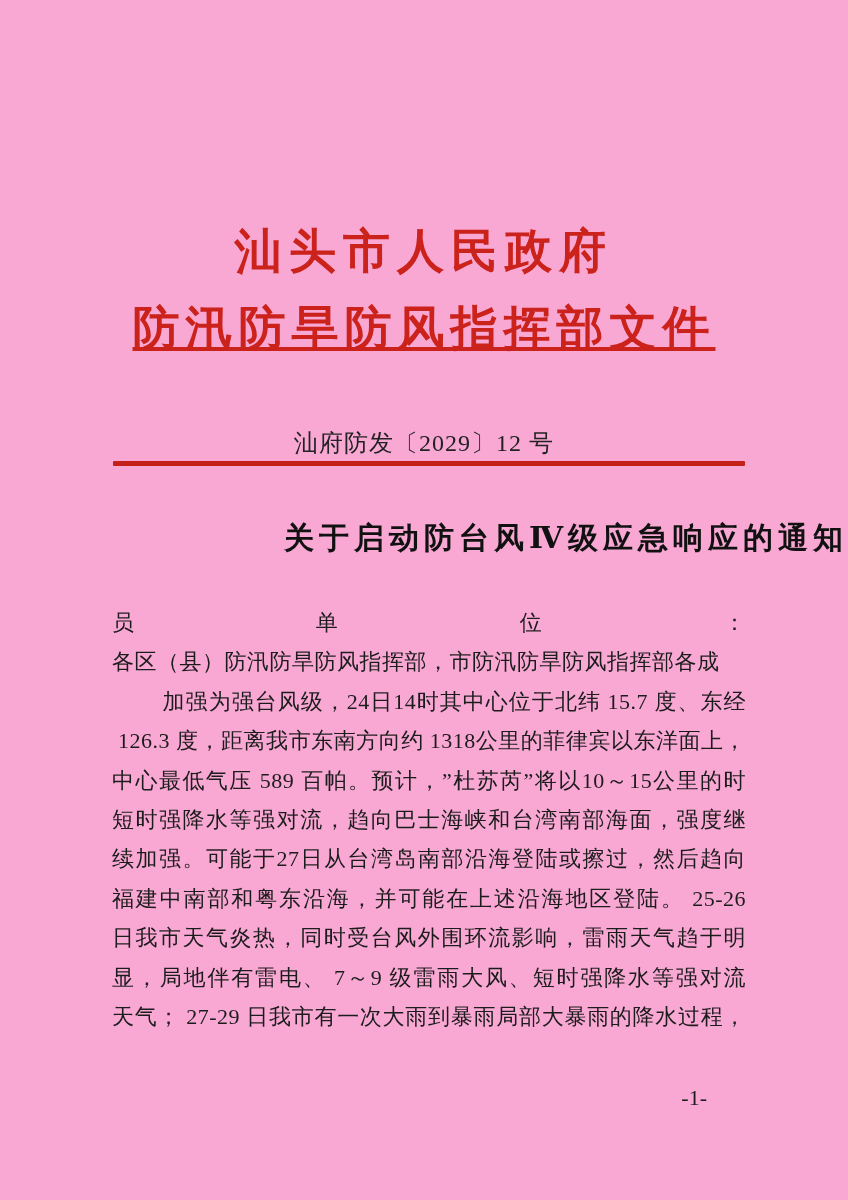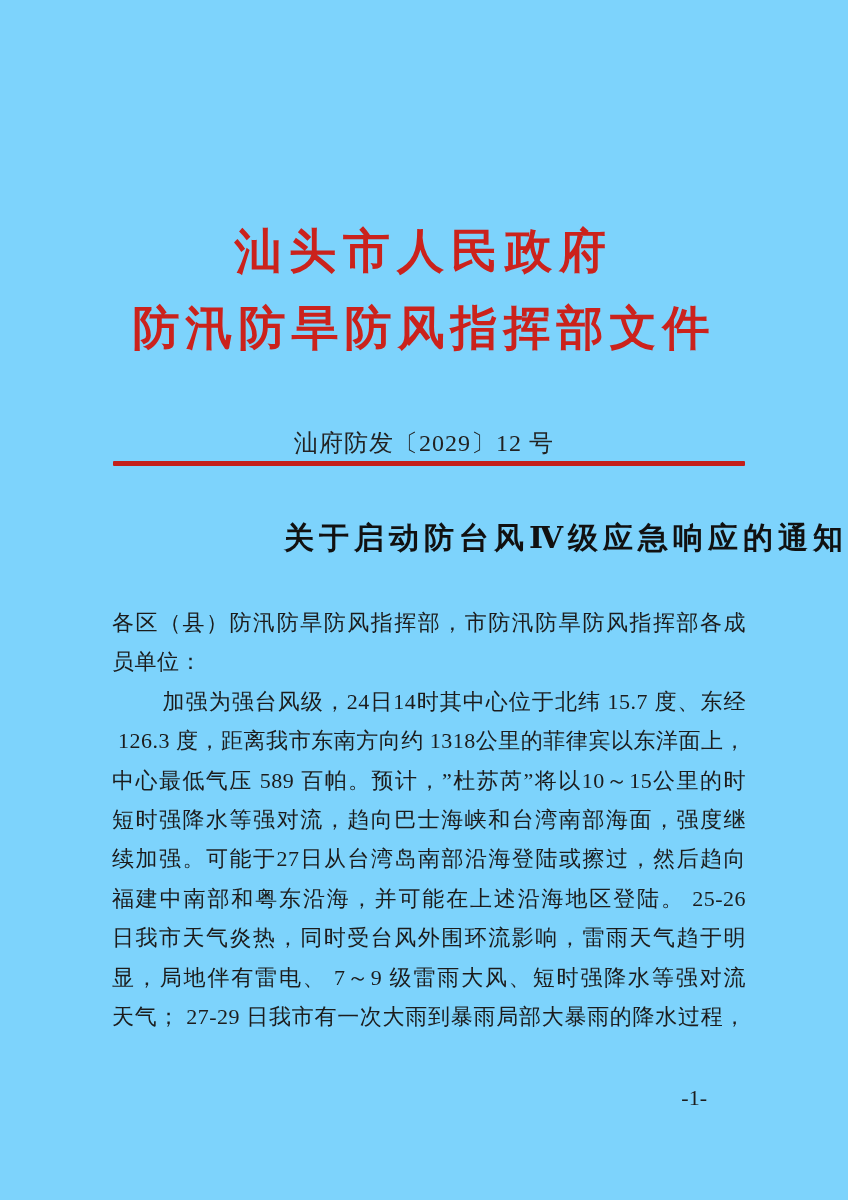--- a/index.html
+++ b/index.html
@@ -1,21 +1,21 @@
 <!DOCTYPE html>
 <html><head>
 <meta charset="utf-8">
 <style>
   html, body { margin: 0; padding: 0; background: #e8e8e8; }
   .page {
     position: relative;
     width: 848px;
     height: 1200px;
     margin: 0 auto;
-    background: #7dd3fc;
+    background: #f9a8d4;
     font-family: "Liberation Serif", "DejaVu Serif", serif;
     color: #1a1a1a;
     overflow: hidden;
   }
   .red-header {
     position: absolute;
     top: 213px;
     left: 0;
     right: 0;
     text-align: center;
@@ -24,20 +24,21 @@
   }
   .red-header .org-line1 {
     font-size: 47px;
     line-height: 77px;
     letter-spacing: 7px;
   }
   .red-header .org-line2 {
     font-size: 47px;
     line-height: 77px;
     letter-spacing: 6px;
+    text-decoration: underline;
   }
   .doc-number {
     position: absolute;
     top: 426px;
     left: 0;
     right: 0;
     text-align: center;
     font-size: 24px;
     line-height: 34px;
     letter-spacing: 1px;
@@ -108,22 +109,22 @@
     <div class="org-line2">防汛防旱防风指挥部文件</div>
   </div>
 
   <div class="doc-number">汕府防发〔2029〕12 号</div>
 
   <div class="red-rule"></div>
 
   <div class="doc-title">关于启动防台风Ⅳ级应急响应的通知</div>
 
   <div class="body-lines">
+      <div class="body-line">员单位：</div>
       <div class="body-line">各区（县）防汛防旱防风指挥部，市防汛防旱防风指挥部各成</div>
-      <div class="body-line">员单位：</div>
       <div class="body-line">加强为强台风级，24日14时其中心位于北纬 15.7 度、东经</div>
       <div class="body-line">&nbsp;126.3 度，距离我市东南方向约 1318公里的菲律宾以东洋面上，</div>
       <div class="body-line">中心最低气压 589 百帕。预计，”杜苏芮”将以10～15公里的时</div>
       <div class="body-line">短时强降水等强对流，趋向巴士海峡和台湾南部海面，强度继</div>
       <div class="body-line">续加强。可能于27日从台湾岛南部沿海登陆或擦过，然后趋向</div>
       <div class="body-line">福建中南部和粤东沿海，并可能在上述沿海地区登陆。 25-26</div>
       <div class="body-line">日我市天气炎热，同时受台风外围环流影响，雷雨天气趋于明</div>
       <div class="body-line">显，局地伴有雷电、 7～9 级雷雨大风、短时强降水等强对流</div>
       <div class="body-line">天气； 27-29 日我市有一次大雨到暴雨局部大暴雨的降水过程，</div>
     </div>

